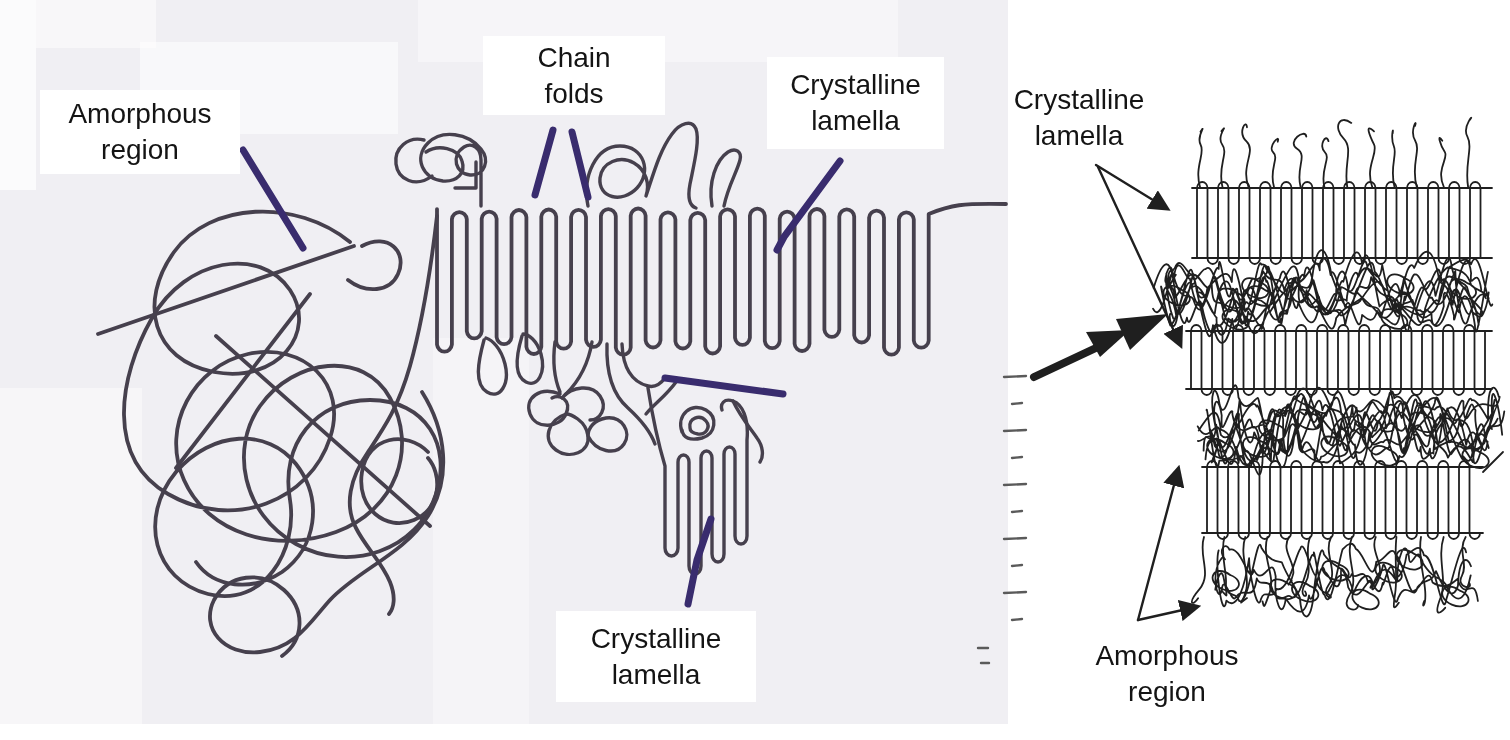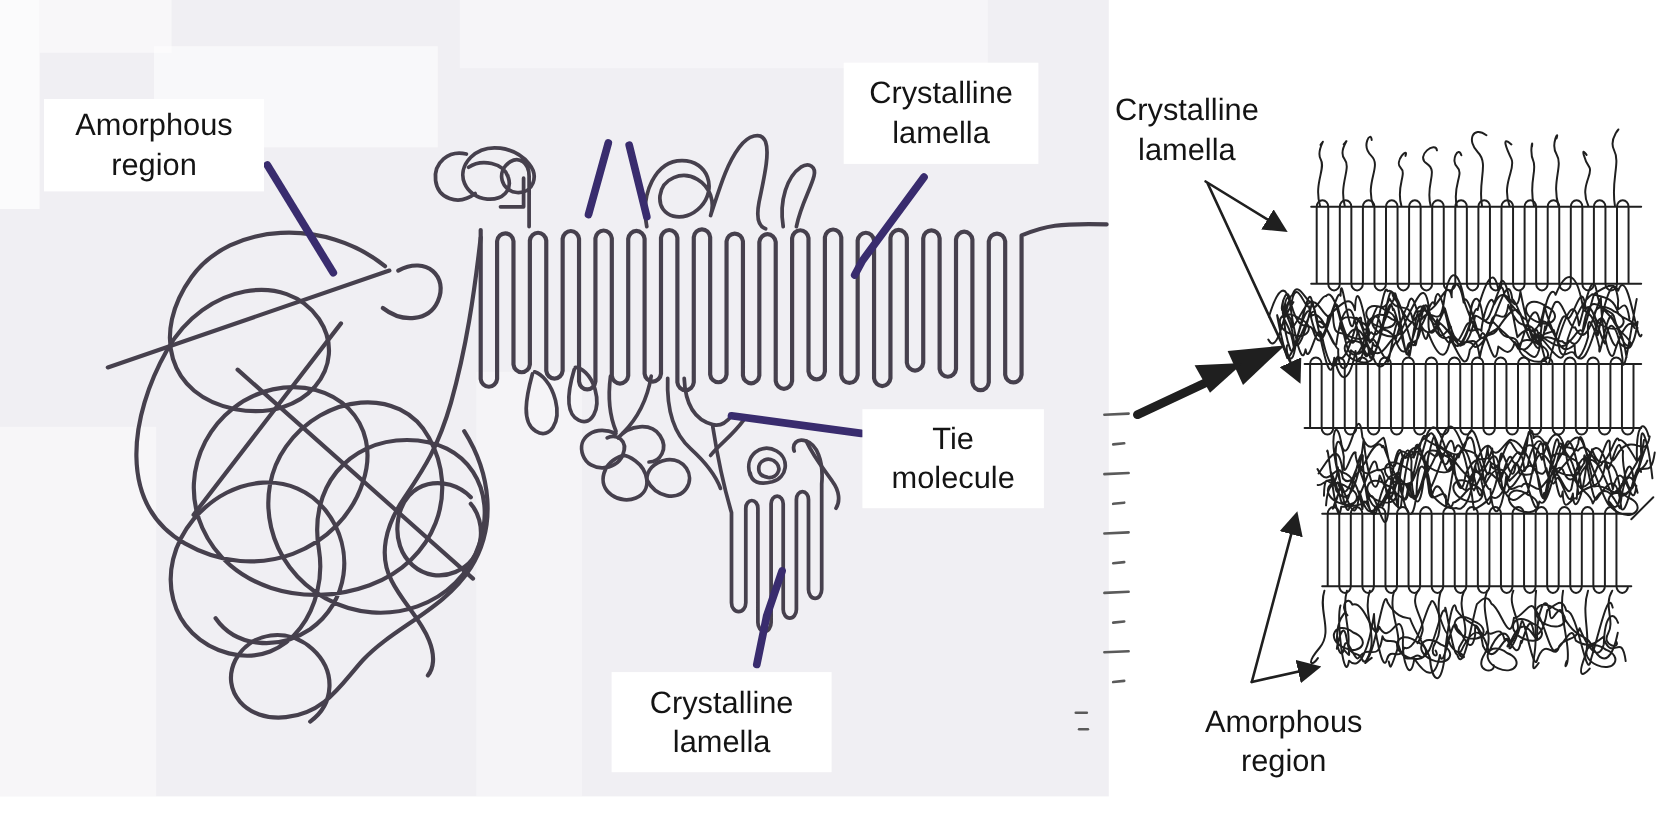--- a/index.html
+++ b/index.html
@@ -156,27 +156,27 @@
       <polygon class="rfill" points="1130,330 1086,332 1100,357"></polygon>
     </g>
     <path class="rink" d="M 1503 452 L 1483 472"></path>
   </g>
 </svg>
 
 <div class="label" style="left:40px;top:90px;width:200px;height:84px;">
   <span>Amorphous</span>
   <span>region</span>
 </div>
+<div class="label" style="left:483px;top:36px;width:182px;height:79px;">
+  <span>Chain</span>
+  <span>folds</span>
+</div>
 <div class="label" style="left:767px;top:57px;width:177px;height:92px;">
   <span>Crystalline</span>
   <span>lamella</span>
-</div>
-<div class="label" style="left:784px;top:372px;width:165px;height:90px;">
-  <span>Tie</span>
-  <span>molecule</span>
 </div>
 <div class="label" style="left:556px;top:611px;width:200px;height:91px;">
   <span>Crystalline</span>
   <span>lamella</span>
 </div>
 <div class="label plain" style="left:985px;top:78px;width:188px;height:80px;">
   <span>Crystalline</span>
   <span>lamella</span>
 </div>
 <div class="label plain" style="left:1068px;top:634px;width:198px;height:80px;">

